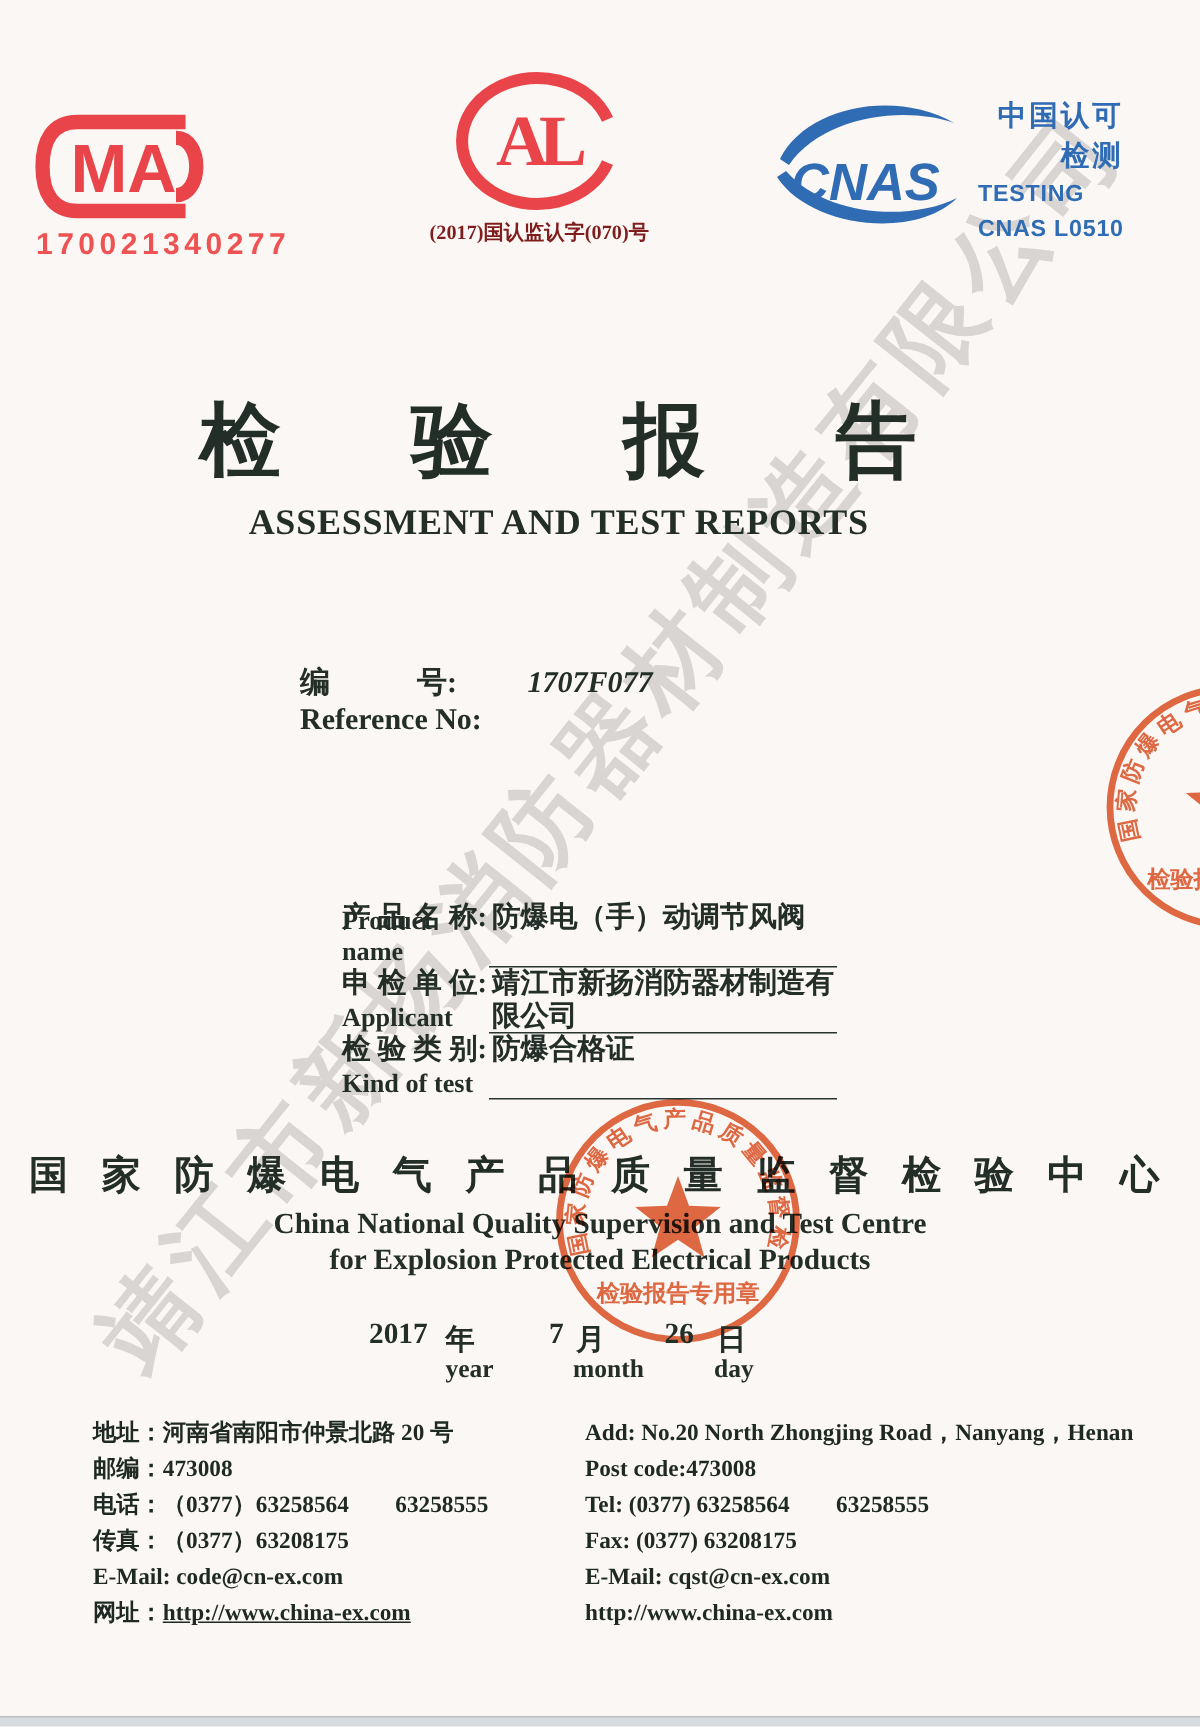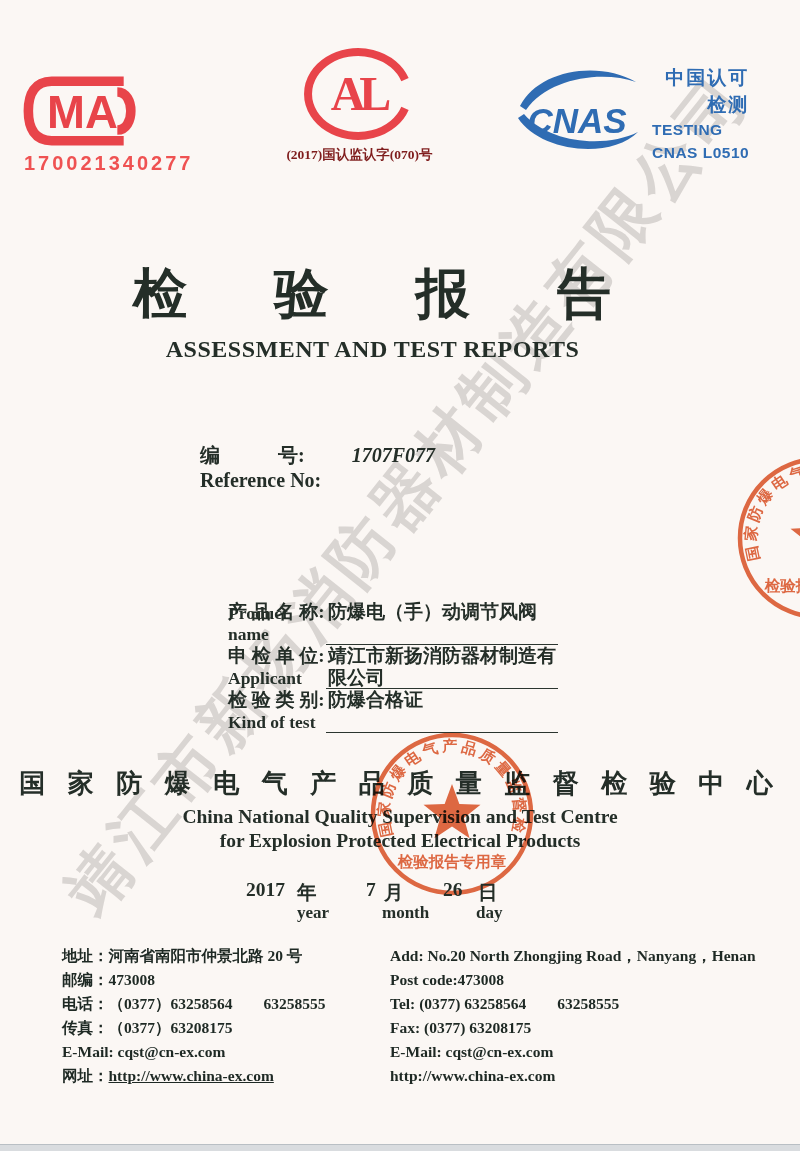--- a/index.html
+++ b/index.html
@@ -194,21 +194,21 @@
   <span class="d-en" style="left:297px;top:903px;">year</span>
   <span class="d-en" style="left:382px;top:903px;">month</span>
   <span class="d-en" style="left:476px;top:903px;">day</span>
 
   <div class="footer">
     <div class="f-left">
       <div class="f-row"><span>地址：</span><span>河南省南阳市仲景北路 20 号</span></div>
       <div class="f-row"><span>邮编：</span><span>473008</span></div>
       <div class="f-row"><span>电话：</span><span>（0377）63258564　　63258555</span></div>
       <div class="f-row"><span>传真：</span><span>（0377）63208175</span></div>
-      <div class="f-row"><span>E-Mail: </span><span>cqst@cn-ex.com</span></div>
+      <div class="f-row"><span>E-Mail: </span><span>code@cn-ex.com</span></div>
       <div class="f-row"><span>网址：</span><span class="f-link">http://www.china-ex.com</span></div>
     </div>
     <div class="f-right">
       <div class="f-row">Add: No.20 North Zhongjing Road，Nanyang，Henan</div>
       <div class="f-row">Post code:473008</div>
       <div class="f-row">Tel: (0377) 63258564　　63258555</div>
       <div class="f-row">Fax: (0377) 63208175</div>
       <div class="f-row">E-Mail: cqst@cn-ex.com</div>
       <div class="f-row">http://www.china-ex.com</div>
     </div>

